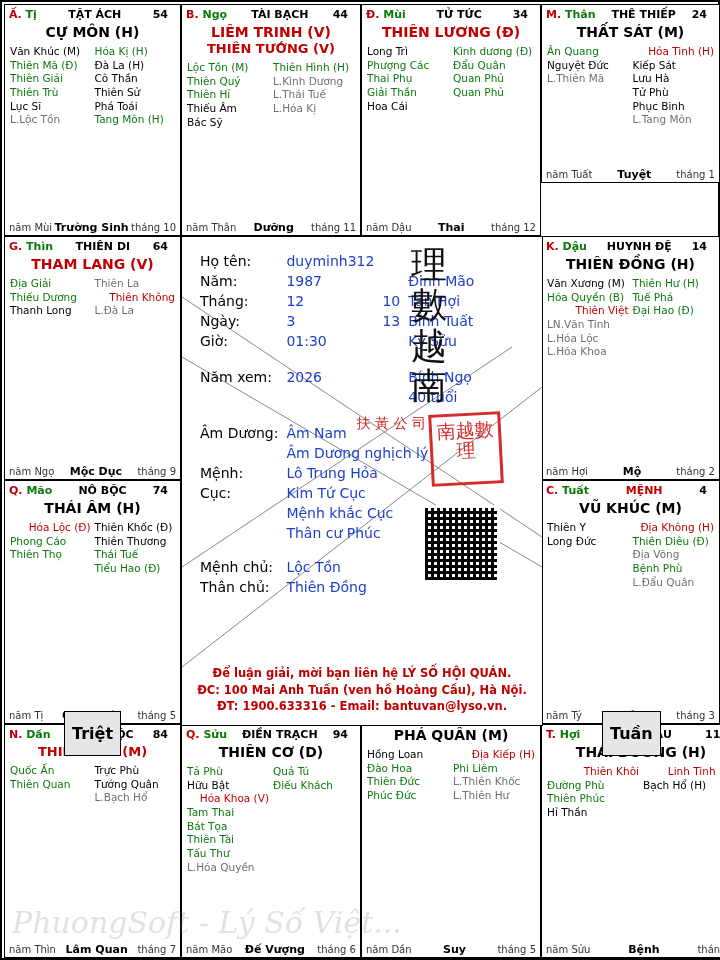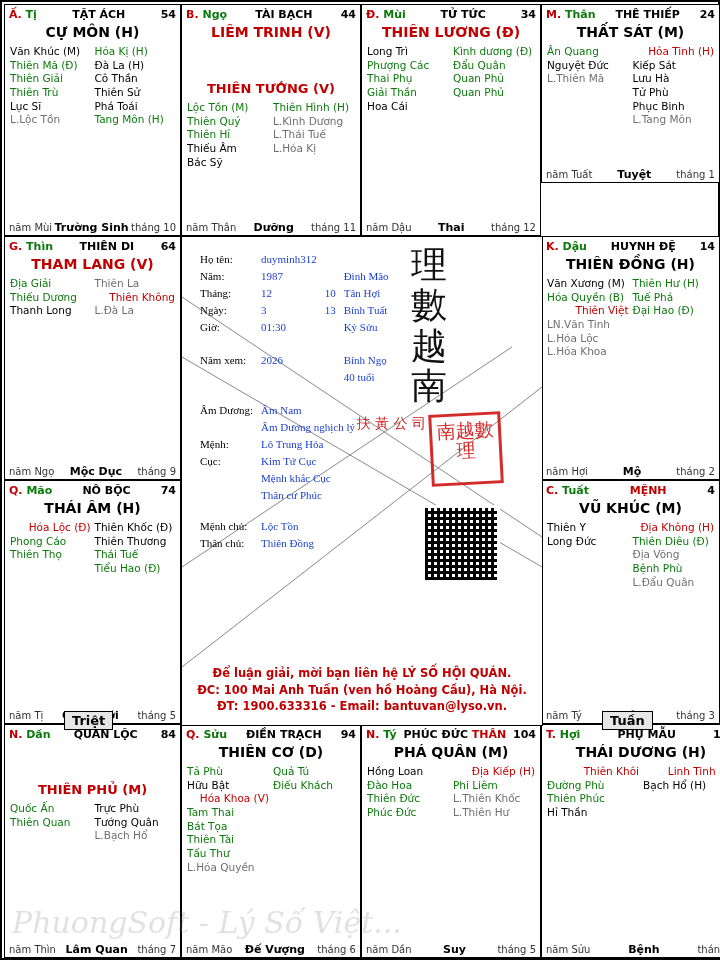--- a/index.html
+++ b/index.html
@@ -20,36 +20,36 @@
   }
   .cell{
     position:absolute;
     box-sizing:border-box;
     border:1px solid #000;
     background:#fff;
     overflow:hidden;
   }
   .hdr{
     display:flex;justify-content:space-between;align-items:center;
-    padding:2px 4px 0 4px;
+    padding:2px 12px 0 4px;
     font-size:11px;font-weight:bold;
     height:15px;
   }
   .hdr .branch{color:#0b7a0b;}
   .hdr .branch .stem{color:#c00000;}
   .hdr .star{color:#000;}
   .hdr .num{color:#000;}
   .palaces{
     text-align:center;
     font-weight:bold;
     line-height:1.22;
     margin-top:2px;
   }
   .palaces .p1{font-size:14px;color:#c00000;}
-  .palaces .p2{font-size:13px;color:#c00000;margin-top:40px;}
+  .palaces .p2{font-size:13px;color:#c00000;}
   .palaces.black .p1,.palaces.black .p2{color:#000;}
   .cols{
     display:flex;
     padding:4px 5px 0 5px;
     gap:4px;
   }
   .col{flex:1 1 50%;min-width:0;}
   .col div{line-height:1.30;white-space:nowrap;font-size:10.5px;}
   .bold{font-weight:normal;}
   .red{color:#c00000;text-align:right;}
@@ -71,21 +71,21 @@
     overflow:hidden;
   }
   .info{
     position:absolute;
     left:14px;top:14px;
     font-size:12.5px;
     color:#1a3fd0;
     line-height:1.0;
   }
   .info table{border-collapse:collapse;}
-  .info td{padding:3px 4px;font-size:11px;color:#1a3fd0;white-space:nowrap;font-family:Liberation Serif, serif;}
+  .info td{padding:3px 4px;font-size:14px;color:#1a3fd0;white-space:nowrap;}
   .info td.lab{color:#000;font-weight:normal;}
   .bigcn{
     position:absolute;
     right:78px;top:8px;
     width:70px;
     text-align:center;
     font-family:"DejaVu Serif","Liberation Serif",serif;
     font-size:36px;
     font-weight:normal;
     color:#111;
@@ -137,22 +137,22 @@
     font-size:30px;
     color:rgba(120,120,120,.22);
     font-style:italic;
     white-space:nowrap;
     pointer-events:none;
   }
   .tag{
     position:absolute;
     border:1px solid #000;
     background:#e6e6e6;
-    font-size:13px;font-weight:bold;
-    padding:1px 7px;
+    font-size:16px;font-weight:bold;
+    padding:12px 7px;
     color:#000;
   }
   .diag{position:absolute;left:0;top:0;width:720px;height:960px;pointer-events:none;}
 </style>
 </head>
 <body>
 
 <div id="chart">
 
   <div class="cell" style="left:2px;top:2px;width:177px;height:232px;">
@@ -453,25 +453,20 @@
       </div>
     </div>
     <div class="foot">
       <span>năm Mão</span>
       <span class="mid">Đế Vượng</span>
       <span>tháng 6</span>
     </div>
   </div>
 
   <div class="cell" style="left:359px;top:722px;width:180px;height:234px;">
-    <div class="hdr">
-      <span class="branch"><span class="stem">N.</span> <span>Tý</span></span>
-      <span class="star"><span>PHÚC ĐỨC</span> <span class="red">THÂN</span></span>
-      <span class="num">104</span>
-    </div>
     <div class="palaces black">
         <div class="p1">PHÁ QUÂN (M)</div>
       </div>
     <div class="cols">
       <div class="col">
         <div class="black">Hồng Loan</div>
         <div class="green">Đào Hoa</div>
         <div class="green">Thiên Đức</div>
         <div class="green">Phúc Đức</div>
       </div>

